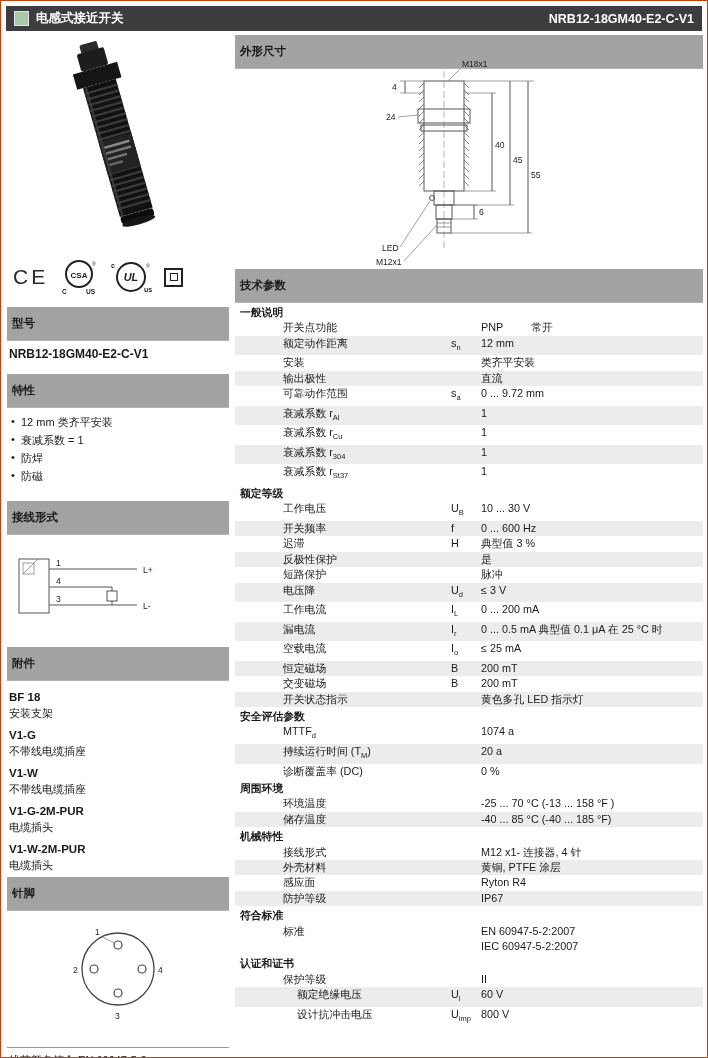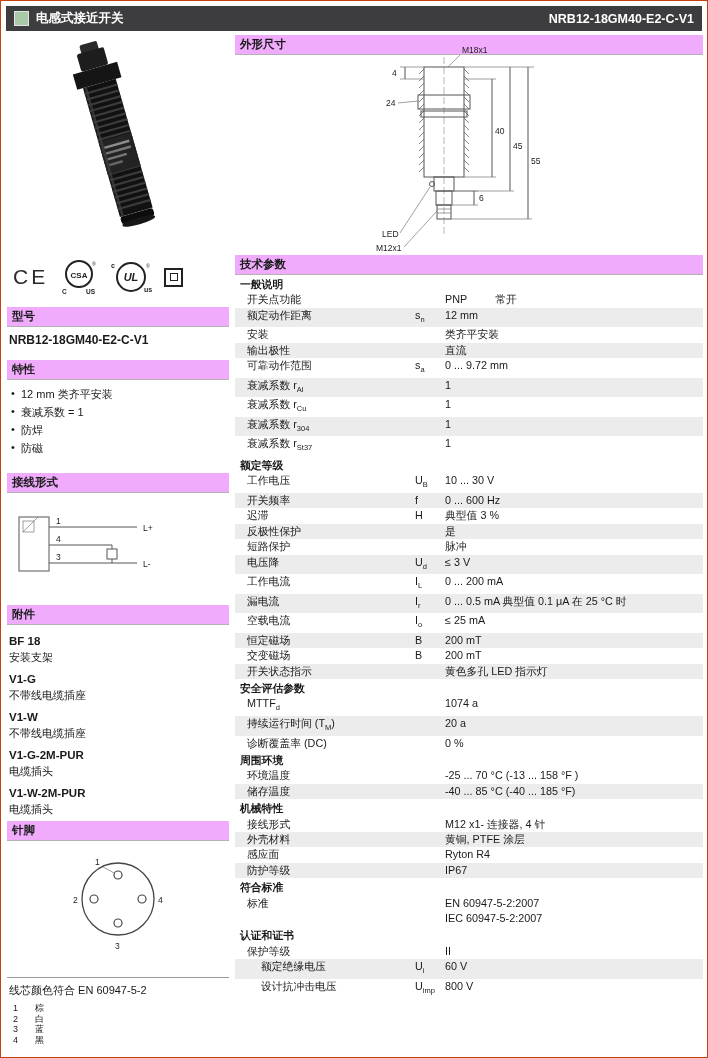--- a/index.html
+++ b/index.html
@@ -6,22 +6,22 @@
   .page{position:relative;width:708px;height:1058px;background:#fff;border:1px solid #c2410c;
         box-sizing:border-box;overflow:hidden;
         font-family:"Liberation Sans","DejaVu Sans",sans-serif;color:#1a1a1a;}
   
   .header{position:absolute;left:5px;top:5px;right:5px;height:25px;background:#3d3d3f;
           display:flex;align-items:center;padding:0 8px;box-sizing:border-box;}
   .hdr-square{width:13px;height:13px;background:#a9c9a9;border:1px solid #e3e3e3;margin-right:7px;flex:0 0 auto;}
   .hdr-title{color:#fff;font-weight:bold;font-size:12.5px;}
   .hdr-model{margin-left:auto;color:#fff;font-weight:bold;font-size:12.5px;}
   
-  .secbar{background:#f0abfc;border-bottom:1px solid #b2b2b2;font-weight:bold;font-size:11.5px;
-          padding:3px 5px;line-height:13px;}
+  .secbar{background:#a3a3a3;border-bottom:1px solid #b2b2b2;font-weight:bold;font-size:11.5px;
+          padding:10px 5px;line-height:13px;}
   
   .left-col{position:absolute;left:6px;top:34px;width:222px;}
   .right-col{position:absolute;left:234px;top:34px;width:468px;}
   
   .photo{display:block;margin:4px 0 2px 0;}
   .logos{display:flex;align-items:center;gap:12px;height:44px;padding:0 6px;margin-bottom:8px;}
   .ce{font-size:21px;letter-spacing:3px;color:#2a2a2a;}
   .sq-outer{width:15px;height:15px;border:2px solid #222;display:flex;align-items:center;justify-content:center;}
   .sq-inner{width:6px;height:6px;border:1.5px solid #222;}
   .model{font-weight:bold;font-size:12px;padding:6px 2px 13px;}
@@ -40,21 +40,21 @@
   
   .dim-area{height:200px;display:flex;justify-content:center;align-items:center;}
   .dtxt{font-size:8.5px;fill:#222;font-family:"Liberation Sans","DejaVu Sans",sans-serif;}
   .dline{stroke:#555;stroke-width:1;fill:none;}
   .dthin{stroke:#777;stroke-width:0.7;fill:none;}
   
   .tech-table{font-size:10.8px;}
   .sec-row{font-weight:bold;padding:2px 4px 1px 5px;line-height:14.4px;}
   .trow{display:flex;padding:0 4px;line-height:15.4px;min-height:15.4px;}
   .trow.alt{background:#ececec;}
-  .lbl{width:176px;padding-left:8px;box-sizing:border-box;flex:0 0 auto;}
+  .lbl{width:176px;padding-left:8px;box-sizing:border-box;flex:0 0 auto;margin-left:36px;}
   .ind .lbl{padding-left:22px;}
   .sym{width:30px;flex:0 0 auto;}
   .val{flex:1;white-space:pre-line;}
   .val2{margin-left:28px;}
   sub{font-size:7.5px;}
   .logo-svg text{font-family:"Liberation Sans","DejaVu Sans",sans-serif;}
 </style>
 </head>
 <body>
 

